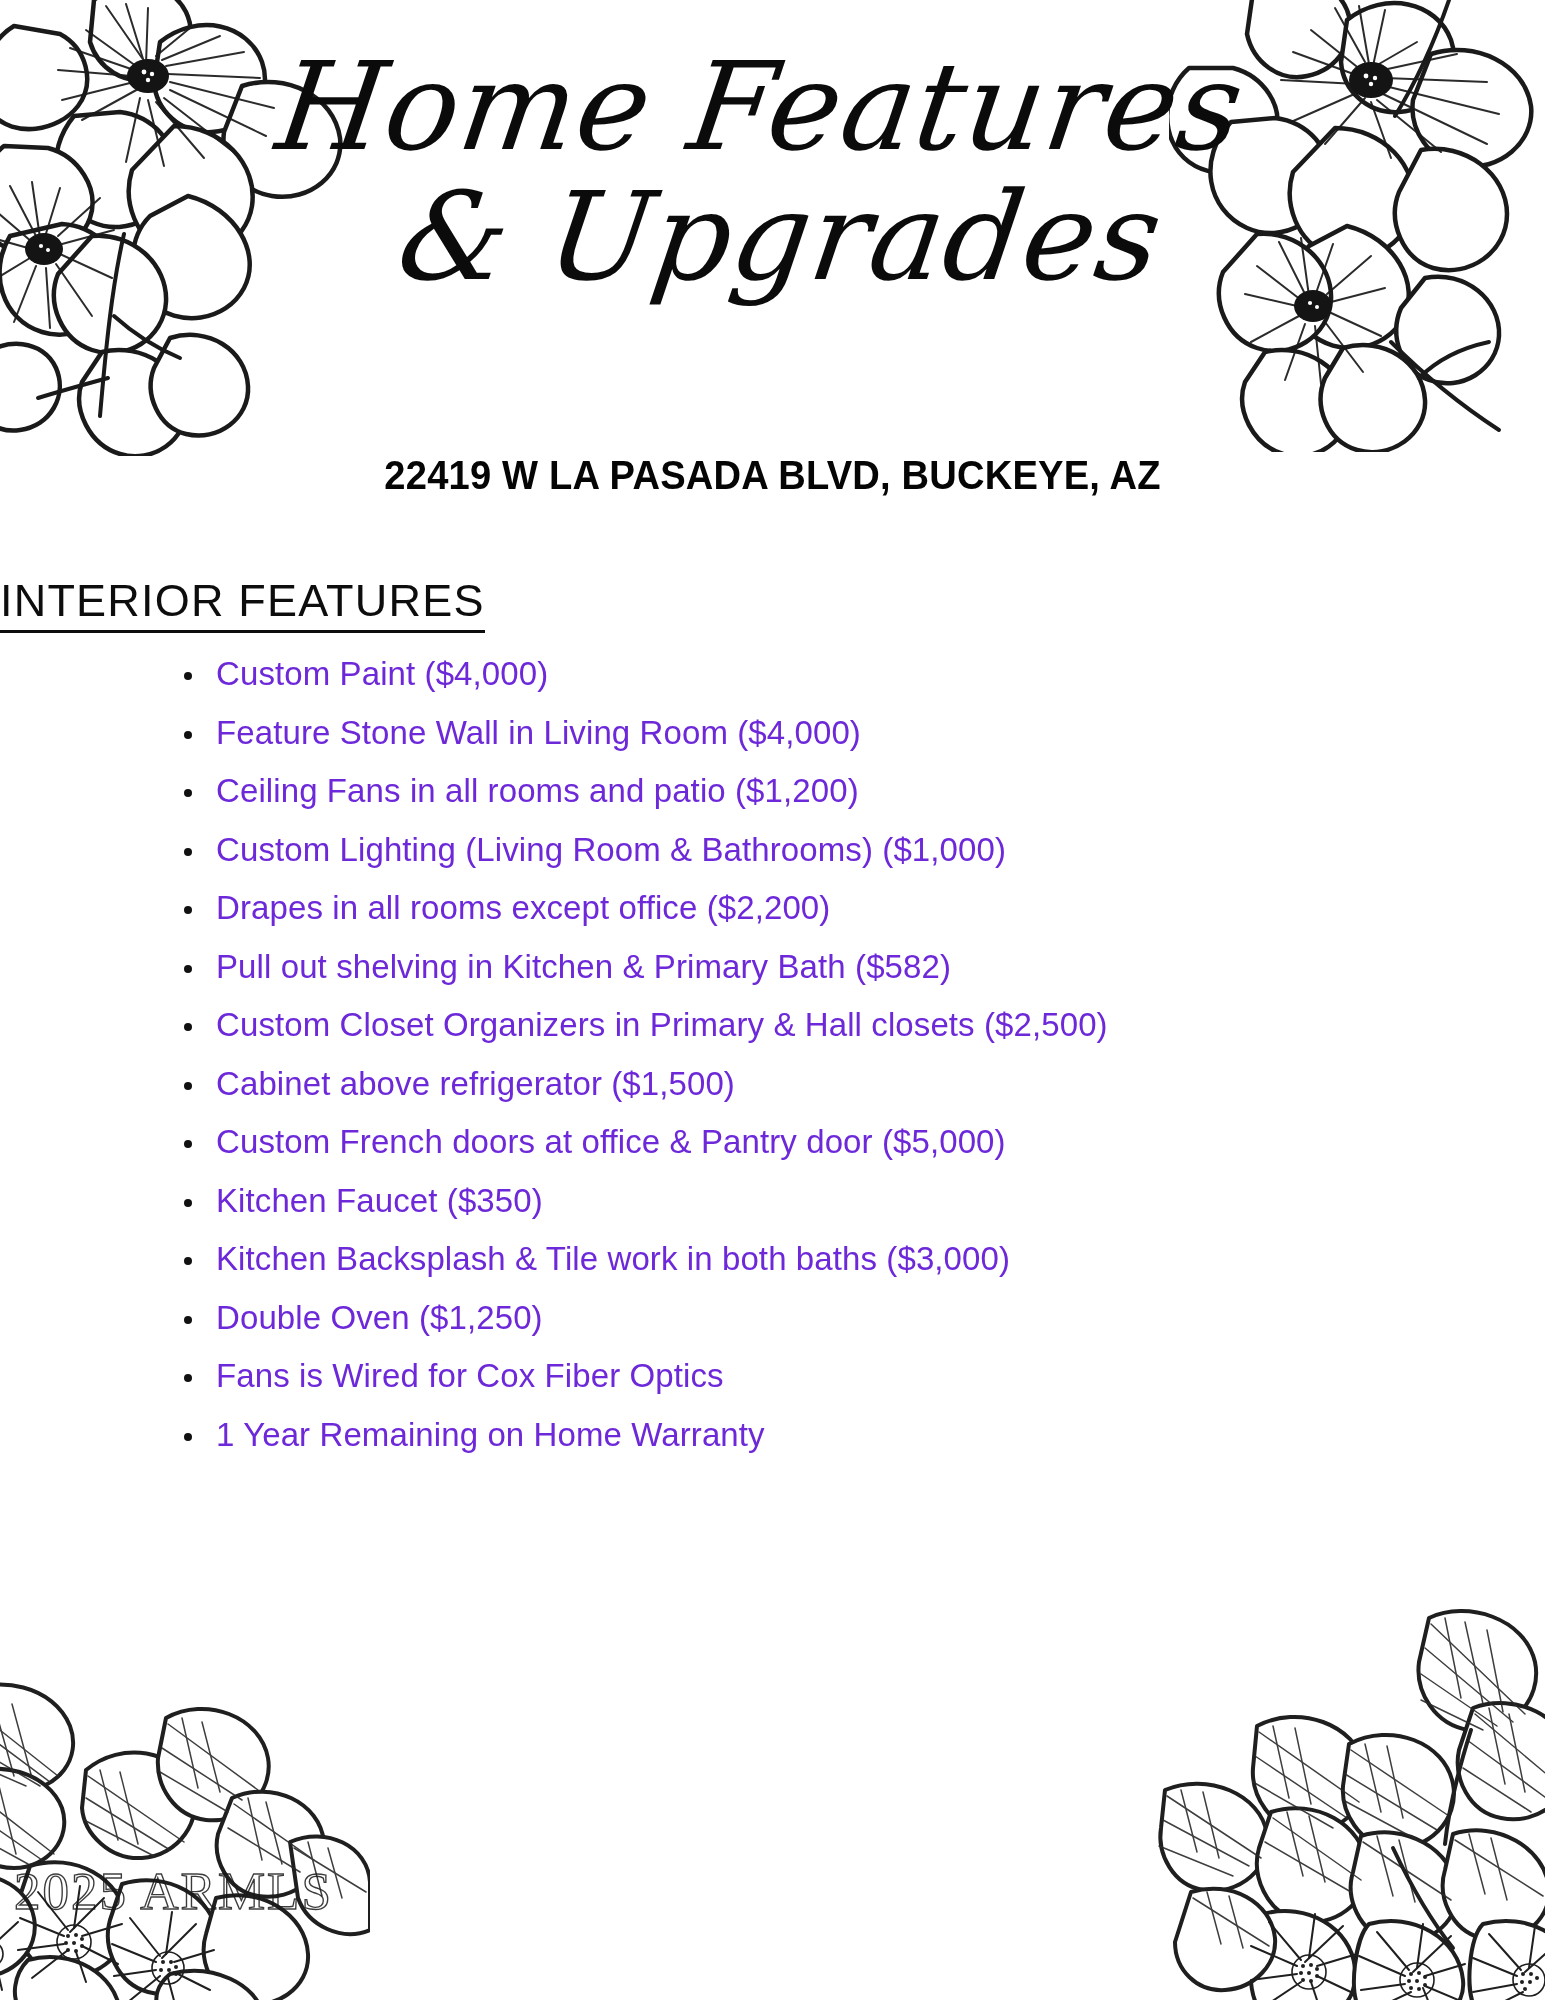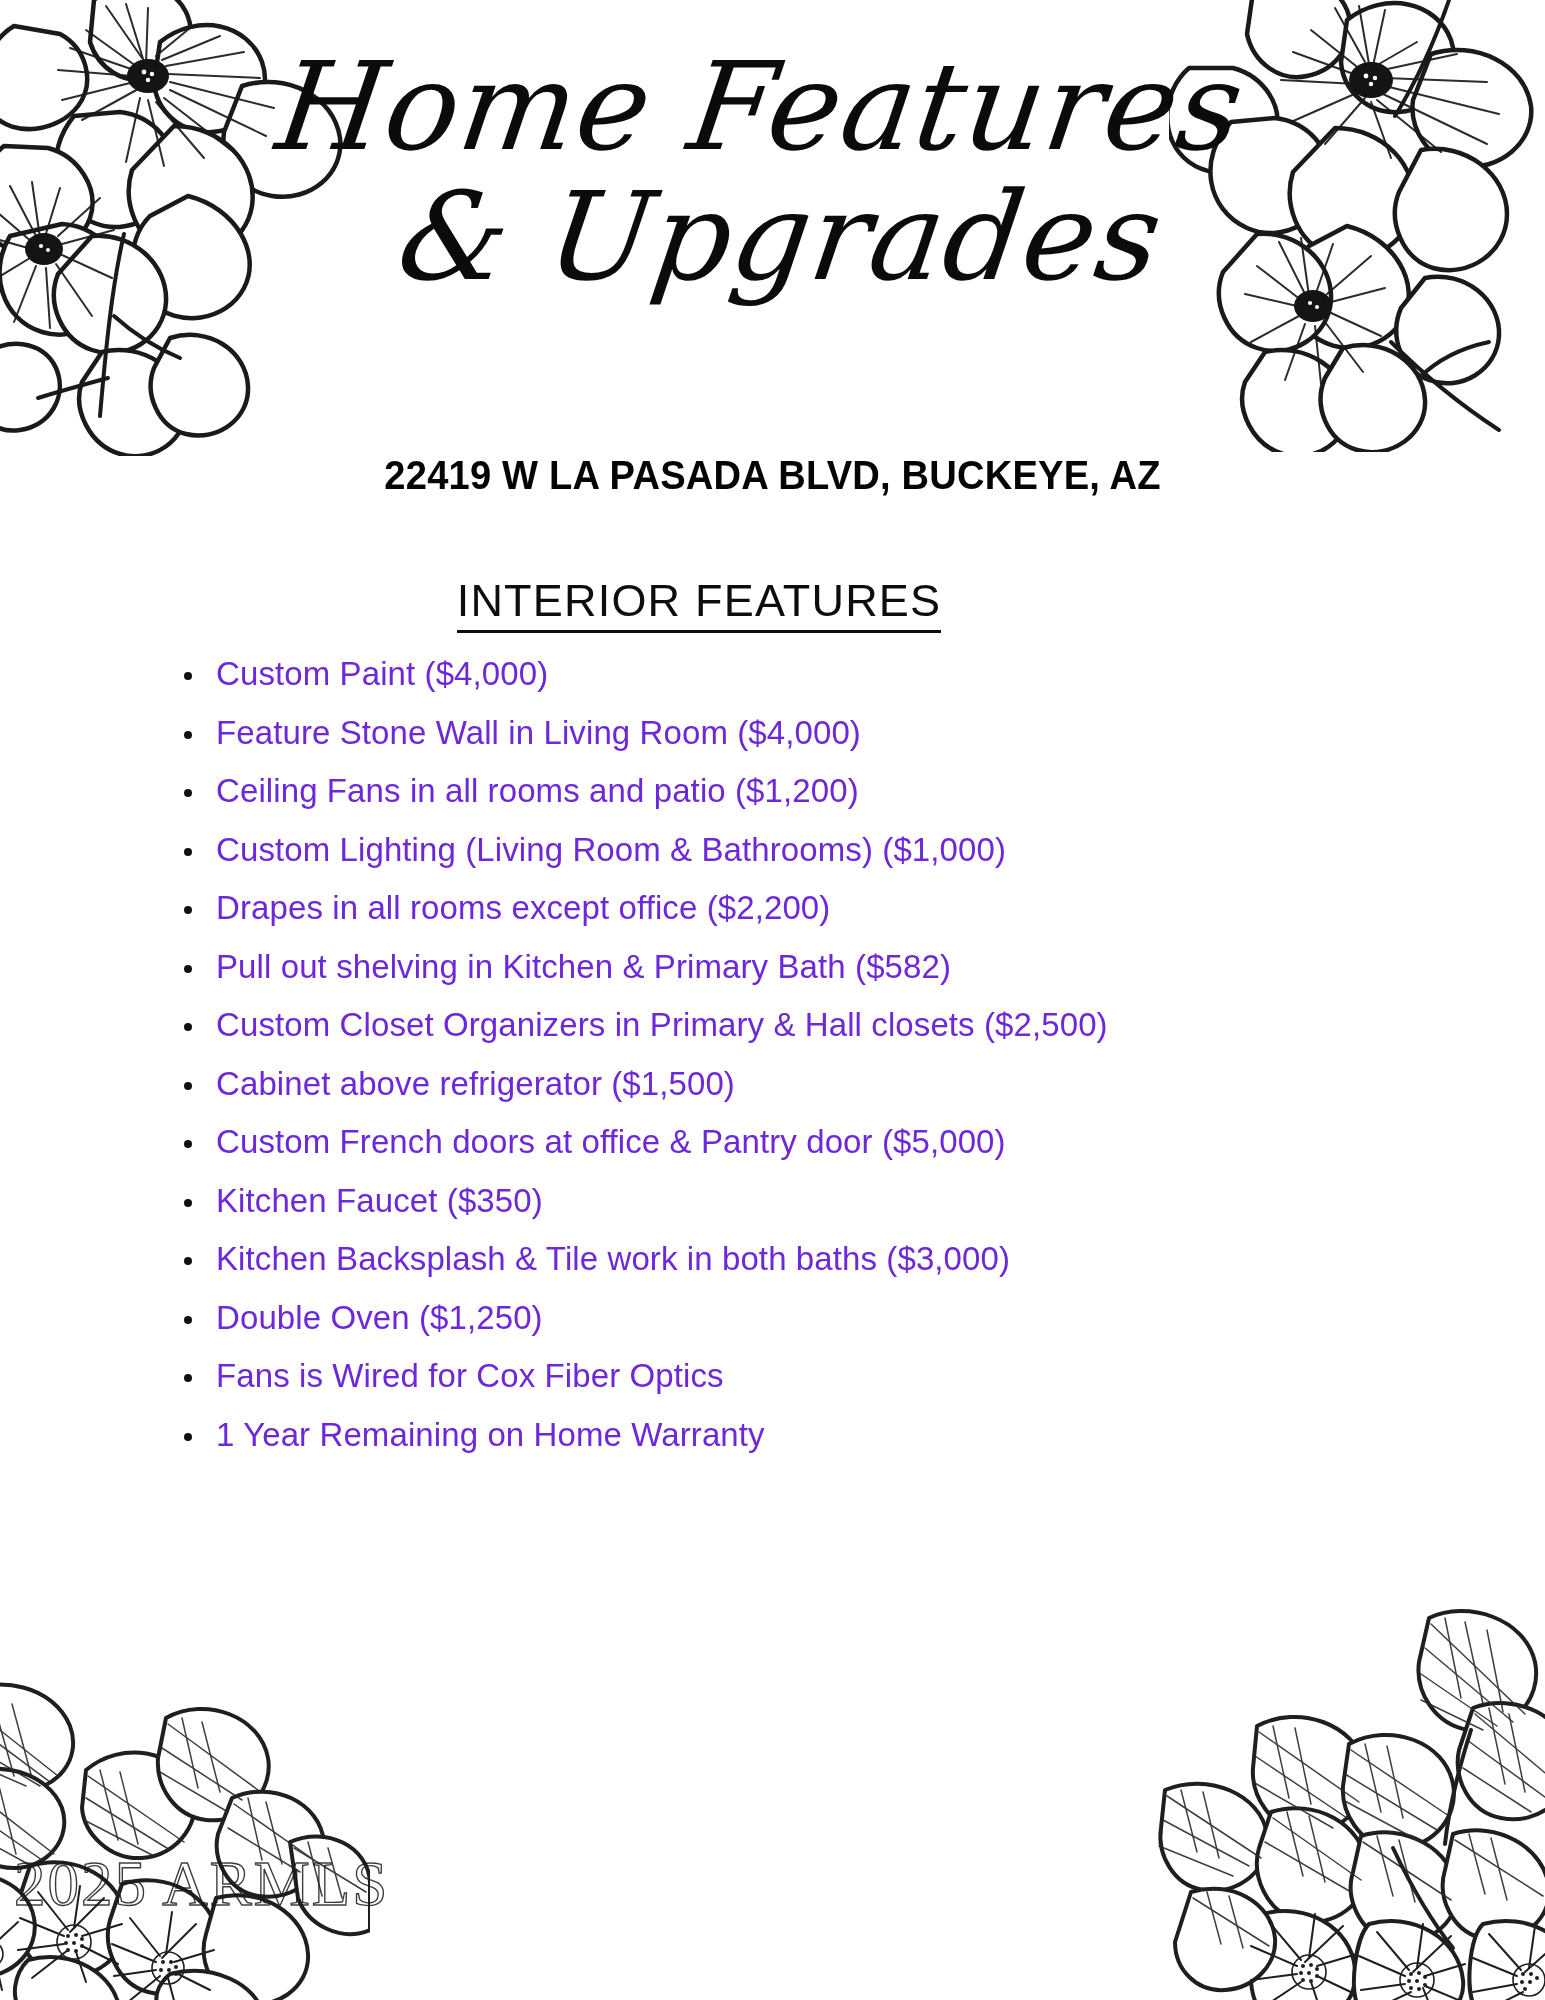--- a/index.html
+++ b/index.html
@@ -75,21 +75,20 @@
     color: #050505;
     transform: scaleX(0.93);
     z-index: 3;
   }
 
   .section-heading {
     position: absolute;
     top: 575px;
     left: 0;
     width: 1398px;
-    text-align: center;
     z-index: 3;
   }
   .section-heading span {
     font-family: "Liberation Sans", sans-serif;
     font-weight: 400;
     font-size: 45px;
     letter-spacing: 1.2px;
     color: #0d0d0d;
     border-bottom: 3px solid #0d0d0d;
     padding-bottom: 4px;
@@ -127,21 +126,21 @@
     background: #111111;
     border-radius: 50%;
   }
 
   
   .watermark {
     position: absolute;
     left: 14px;
     bottom: 79px;
     font-family: "Liberation Serif", serif;
-    font-size: 63px;
+    font-size: 53px;
     font-weight: 400;
     letter-spacing: 2px;
     color: transparent;
     -webkit-text-stroke: 1.4px rgba(25,25,25,0.85);
     z-index: 6;
     white-space: nowrap;
   }
 </style>
 </head>
 <body>

